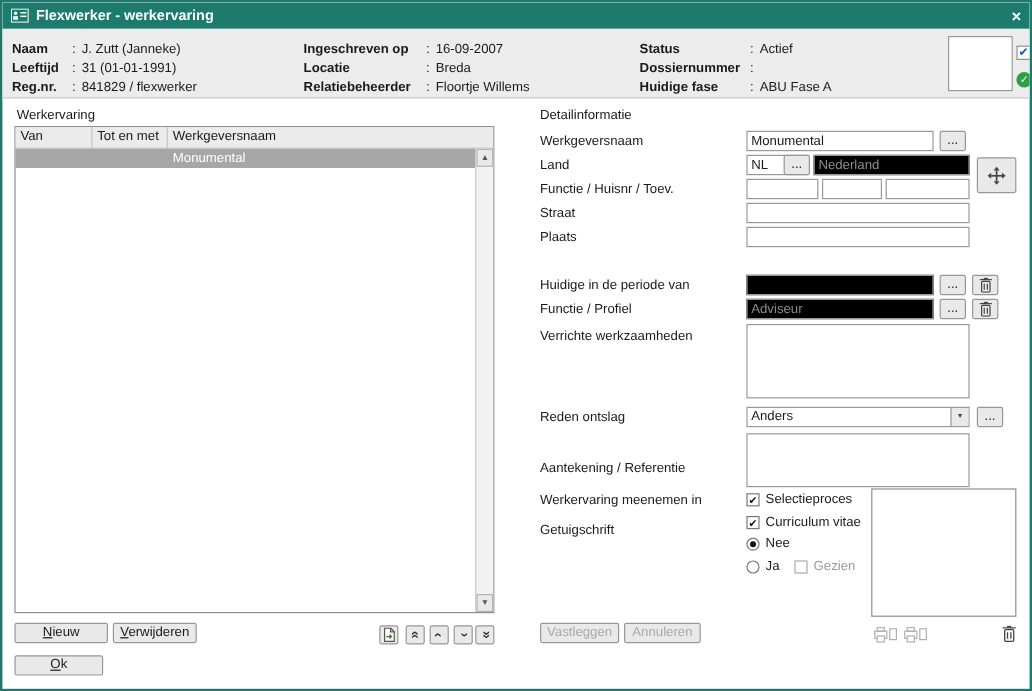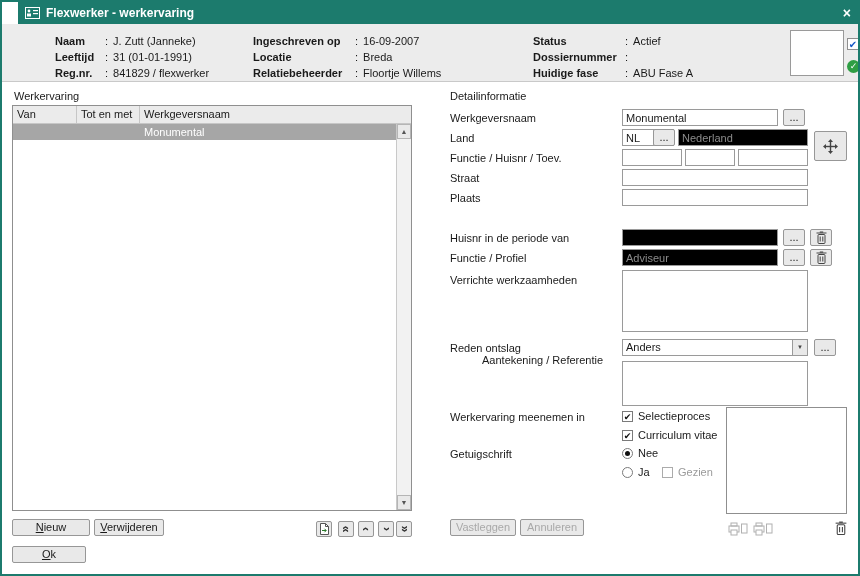--- a/index.html
+++ b/index.html
@@ -2,21 +2,21 @@
 <html style="--titlebar: #1c7b6d; --header-bg: #ececec; --selected-row: #a6a6a6; --status-green: #2f9e44; --check-blue: #1659c6;"><head>
 <meta charset="utf-8">
 <style>
   * { margin:0; padding:0; box-sizing:border-box; }
   html,body { background:#ffffff; }
   body { font-family:"Liberation Sans", sans-serif; font-size:11px; color:#1a1a1a; }
 
   .window { position:relative; width:860px; height:576px; border:2px solid var(--titlebar,#1c7b6d); background:#fff; overflow:hidden; }
 
   
-  .titlebar { position:absolute; top:0; left:16px; right:0; height:22px; background:var(--titlebar,#1c7b6d); color:#fff; display:flex; align-items:center; padding:0 7px; gap:6px; }
+  .titlebar { position:absolute; top:0; left:0; right:0; height:22px; background:var(--titlebar,#1c7b6d); color:#fff; display:flex; align-items:center; padding:0 7px; gap:6px; }
   .titlebar .title { flex:1; font-size:12px; font-weight:bold; }
   .close-btn { font-size:14px; font-weight:bold; line-height:14px; cursor:default; }
 
   
   .hdr { position:absolute; top:22px; left:0; right:0; height:58px; background:var(--header-bg,#ececec); border-bottom:1px solid #c9c9c9; }
   .hcol { position:absolute; top:9px; }
   .hrow { display:flex; height:16px; align-items:center; }
   .hlabel { font-weight:bold; }
   .hsep { margin:0 5px 0 0; }
   .c1 .hlabel { width:50px; }
@@ -87,21 +87,21 @@
           <rect x="2" y="6.5" width="4" height="3" fill="#fff"></rect>
           <rect x="8" y="3" width="5" height="1.2" fill="#fff"></rect>
           <rect x="8" y="6" width="5" height="1.2" fill="#fff"></rect>
         </svg>
     </span>
     <span class="title">Flexwerker - werkervaring</span>
     <span class="close-btn">×</span>
   </div>
 
   <div class="hdr">
-    <div class="hcol c1" style="left:8px;margin-left:45px;">
+    <div class="hcol c1" style="left:8px;">
       <div class="hrow">
           <span class="hlabel">Naam</span>
           <span class="hsep">:</span>
           <span class="hval">J. Zutt (Janneke)</span>
         </div>
       <div class="hrow">
           <span class="hlabel">Leeftijd</span>
           <span class="hsep">:</span>
           <span class="hval">31 (01-01-1991)</span>
         </div>
@@ -233,21 +233,21 @@
   <input class="inp" style="left: 620px; top: 147px; width: 60px;" value="">
   <input class="inp" style="left: 683px; top: 147px; width: 50px;" value="">
   <input class="inp" style="left: 736px; top: 147px; width: 70px;" value="">
 
   <div class="lbl" style="left:448px; top:170px;">Straat</div>
   <input class="inp" style="left: 620px; top: 167px; width: 186px;" value="">
 
   <div class="lbl" style="left:448px; top:190px;">Plaats</div>
   <input class="inp" style="left: 620px; top: 187px; width: 186px;" value="">
 
-  <div class="lbl" style="left:448px; top:230px;">Huisnr in de periode van</div>
+  <div class="lbl" style="left:448px; top:230px;">Huidige in de periode van</div>
   <input class="inp dis" style="left: 620px; top: 227px; width: 156px;" value="">
   <button class="btn browse" style="left:781px; top:227px;">
       <span>...</span>
     </button>
   <div class="iconbtn" style="left:808px; top:227px;">
     <span style="display:flex;">
       <svg width="11" height="13" viewBox="0 0 11 13">
           <rect x="2" y="3.5" width="7" height="9" rx="1" fill="none" stroke="#444"></rect>
           <line x1="0.5" y1="2" x2="10.5" y2="2" stroke="#444"></line>
           <rect x="3.8" y="0.5" width="3.4" height="1.2" fill="#444"></rect>
@@ -279,34 +279,34 @@
 
   <div class="lbl" style="left:448px; top:340px;">Reden ontslag</div>
   <div class="sel" style="left:620px; top:337px; width:186px;">
     <span class="sel-text">Anders</span>
     <span class="sel-arrow">▼</span>
   </div>
   <button class="btn browse" style="left:812px; top:337px;">
       <span>...</span>
     </button>
 
-  <div class="lbl" style="left:448px; top:352px;margin-left:32px;">Aantekening / Referentie</div>
+  <div class="lbl" style="left:448px; top:382px;">Aantekening / Referentie</div>
   <textarea class="ta" style="left: 620px; top: 359px; width: 186px; height: 45px;"></textarea>
 
   <div class="lbl" style="left:448px; top:409px;">Werkervaring meenemen in</div>
   <span class="cb" style="left:620px; top:407px;">
     <span class="cb-box"><span>✔</span></span>
     <span class="cb-lbl">Selectieproces</span>
   </span>
   <span class="cb" style="left:620px; top:426px;">
     <span class="cb-box"><span>✔</span></span>
     <span class="cb-lbl">Curriculum vitae</span>
   </span>
 
-  <div class="lbl" style="left:448px; top:446px;">Getuigschrift</div>
+  <div class="lbl" style="left:448px; top:434px;">Getuigschrift</div>
   <span class="radio" style="left:620px; top:444px;">
     <span class="radio-circle">
         <span class="radio-dot"></span>
       </span>
     <span>Nee</span>
   </span>
   <span class="radio off" style="left:620px; top:463px;">
     <span class="radio-circle">
         <span class="radio-dot"></span>
       </span>

